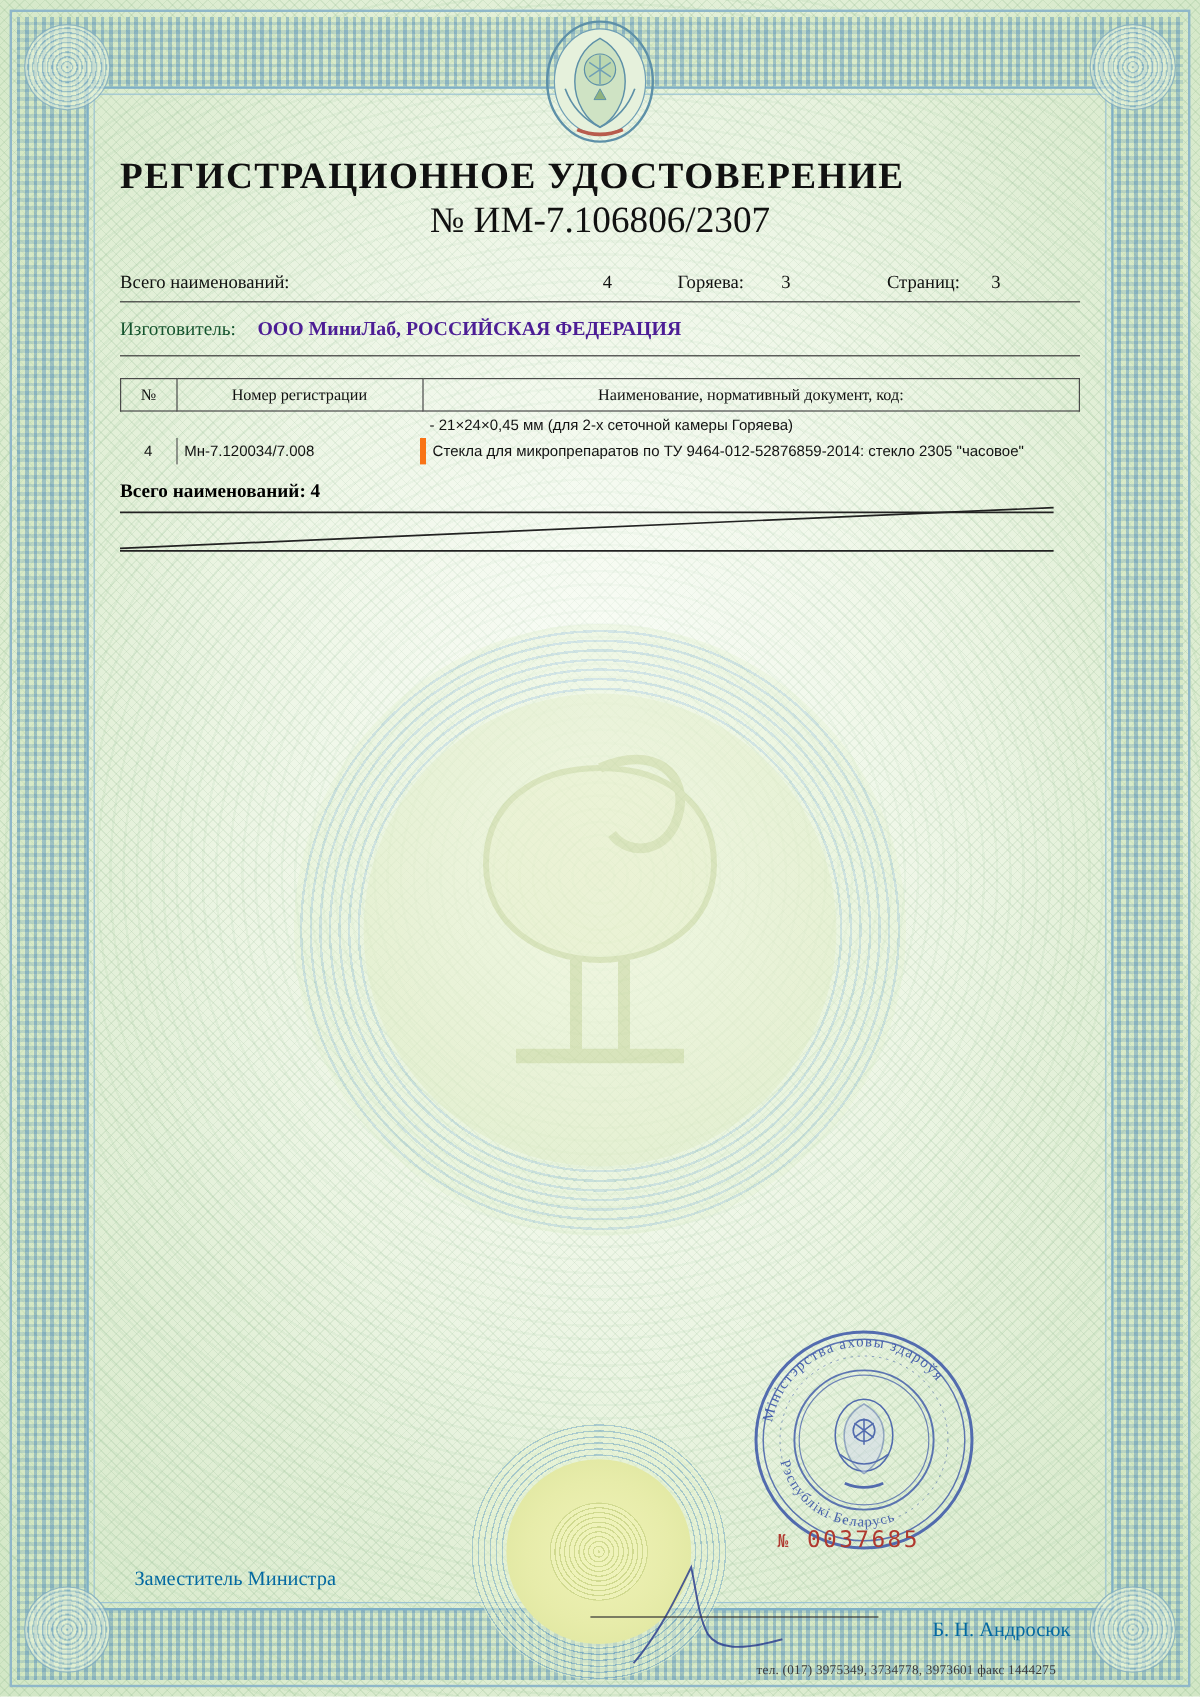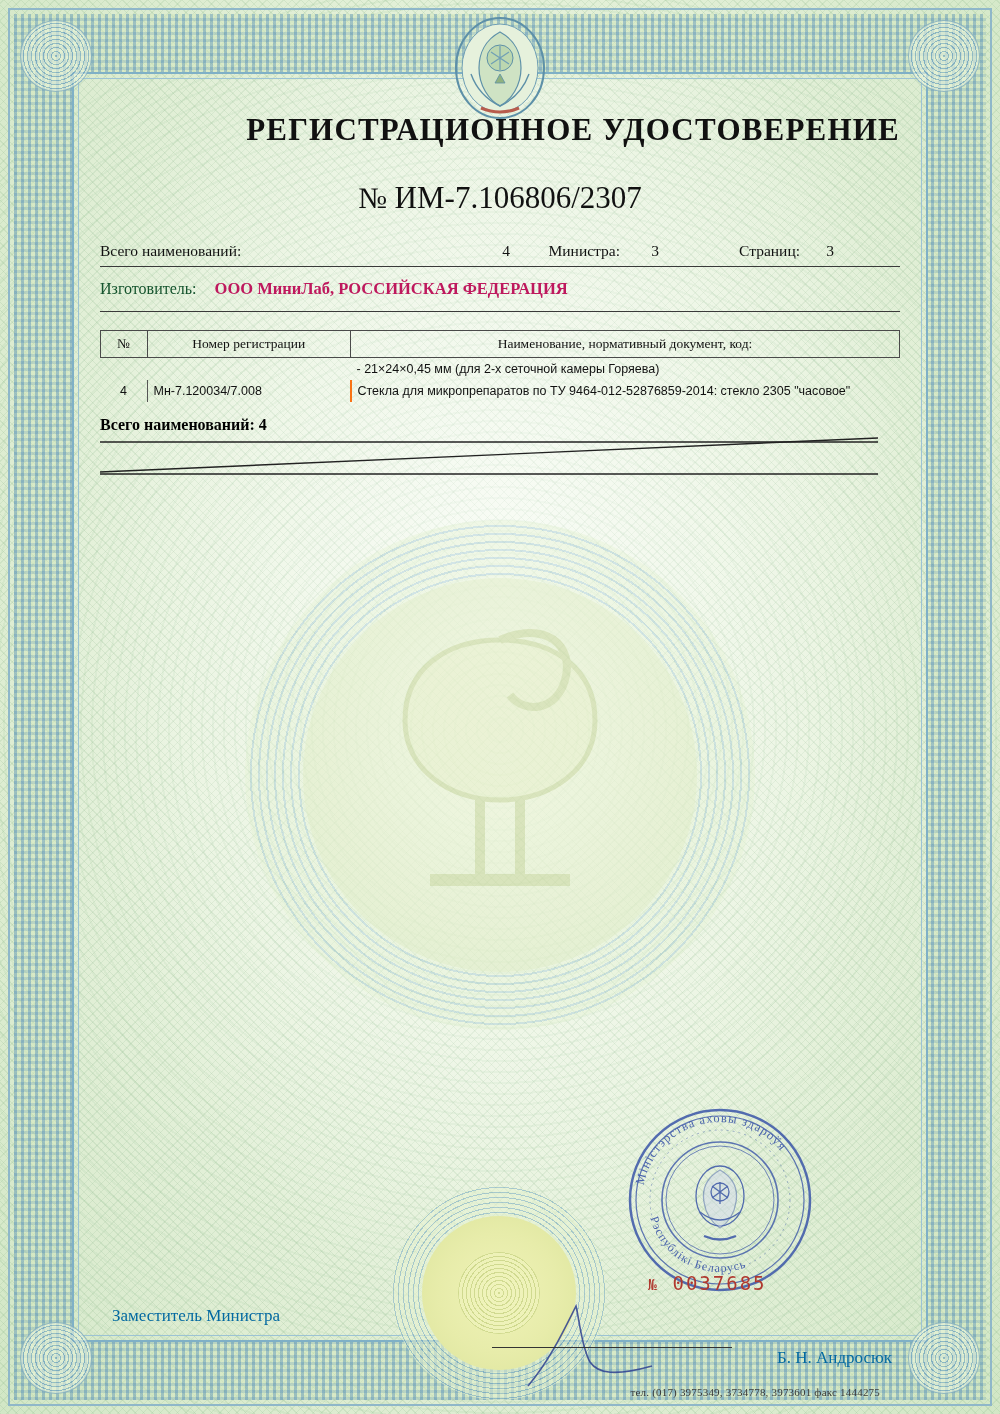--- a/index.html
+++ b/index.html
@@ -139,30 +139,30 @@
     width: 800px;
   }
   .ministry {
     text-align: center;
     font-size: 19.5px;
     letter-spacing: .4px;
     color: #1b1b1b;
     margin-top: 8px;
   }
   .doc-title {
-    text-align: right;
+    text-align: left;
     font-size: 31px;
     font-weight: bold;
     letter-spacing: 1.2px;
     color: #111;
+    margin-top: 17px;
   }
   .doc-number {
     text-align: center;
     font-size: 31px;
-    margin-top: 32px;
     color: #111;
   }
   .doc-number .no-sign { font-size: 30px; }
 
   .meta-row {
     display: flex;
     align-items: baseline;
     margin-top: 26px;
     font-size: 15.5px;
     color: #111;
@@ -182,21 +182,21 @@
   }
 
   .maker-row {
     display: flex;
     align-items: baseline;
     gap: 18px;
     margin-top: 12px;
     font-size: 16px;
   }
   .maker-row .m-lbl { color: #14532d; }
-  .maker-row .m-val { font-weight: bold; font-size: 16.5px; color: #be185d; }
+  .maker-row .m-val { font-weight: bold; font-size: 16.5px; color: #4c1d95; }
 
   .hr2 {
     border-top: 1px solid #3a3a3a;
     margin-top: 12px;
   }
 
   table.items {
     width: 100%;
     border-collapse: collapse;
     margin-top: 18px;
@@ -211,21 +211,21 @@
   table.items th.c-no { width: 34px; }
   table.items th.c-reg { width: 190px; margin-left: 40px; }
   table.items td {
     padding: 4px 6px;
     vertical-align: top;
     color: #111;
     font-family: "Liberation Sans", sans-serif;
     font-size: 12.5px;
   }
   td.c-no { text-align: center; width: 34px; border-right: 1px solid #555; }
-  td.c-reg { width: 190px; white-space: nowrap; border-right: 2px solid #f97316;}
+  td.c-reg { width: 190px; white-space: nowrap; border-right: 5px solid #f97316;}
   td.c-name { padding-left: 8px; }
   tr.cont td { border-right: none; }
   tr.cont td.c-no { border-right: none; }
   tr.cont td.c-reg { border-right: none; }
 
   .total-line {
     margin-top: 14px;
     font-size: 16px;
     font-weight: bold;
     color: #000;
@@ -374,21 +374,21 @@
     <div class="doc-title">РЕГИСТРАЦИОННОЕ  УДОСТОВЕРЕНИЕ</div>
 
     <div class="doc-number">
       <span class="no-sign">№</span>
       <span>ИМ-7.106806/2307</span>
     </div>
 
     <div class="meta-row">
       <span class="lbl m-cell-1">Всего наименований:</span>
       <span class="val m-cell-1v">4</span>
-      <span class="lbl m-cell-2">Министра:</span>
+      <span class="lbl m-cell-2">Горяева:</span>
       <span class="val m-cell-2v">3</span>
       <span class="lbl m-cell-3">Страниц:</span>
       <span class="val m-cell-3v">3</span>
     </div>
 
     <div class="hr"></div>
 
     <div class="maker-row">
       <span class="m-lbl">Изготовитель:</span>
       <span class="m-val">ООО МиниЛаб, РОССИЙСКАЯ ФЕДЕРАЦИЯ</span>

